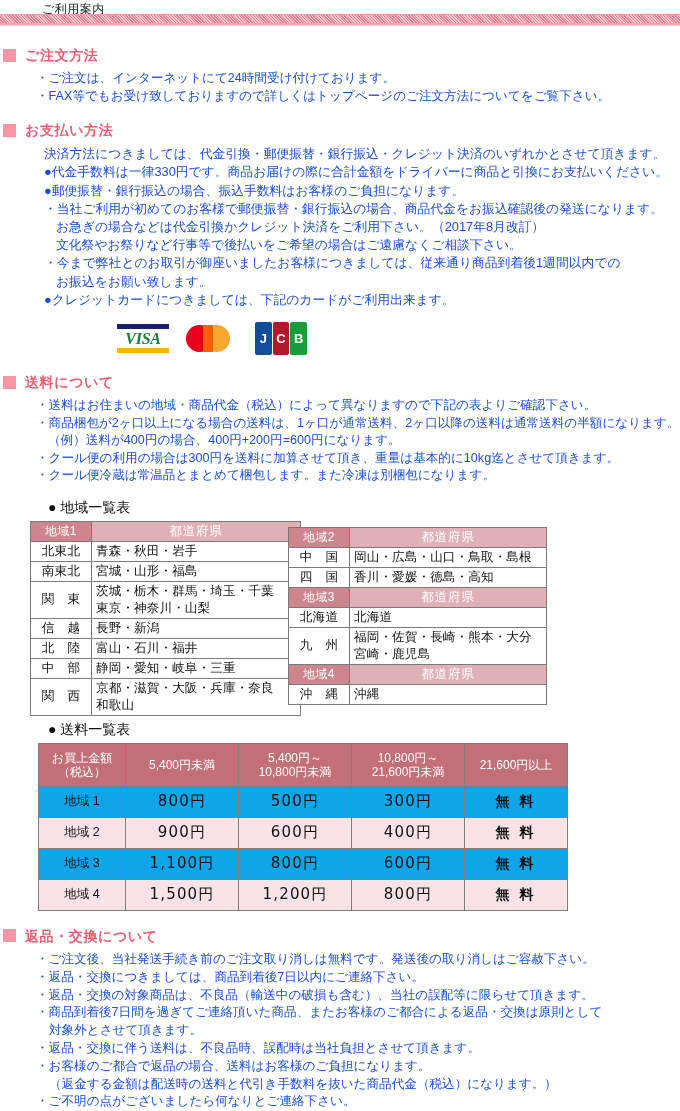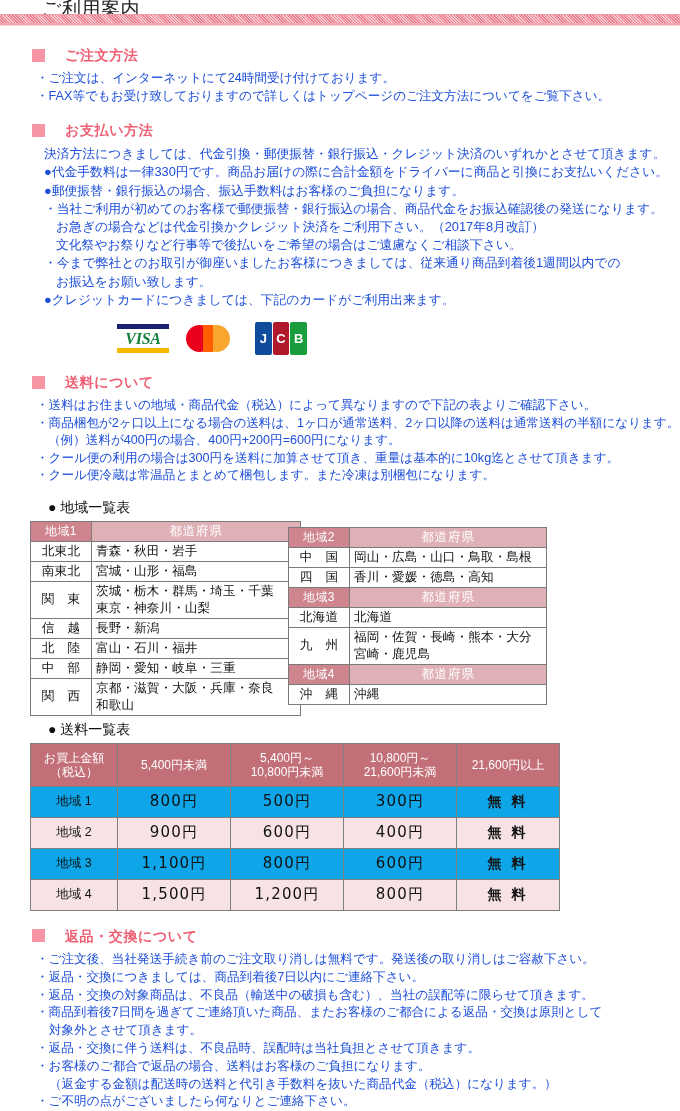--- a/index.html
+++ b/index.html
@@ -20,21 +20,21 @@
 
   
   .page-header {
     position: relative;
     height: 30px;
   }
   .page-header .title {
     position: absolute;
     left: 42px;
     top: 0px;
-    font-size: 19px;
+    font-size: 12px;
     color: #222222;
     letter-spacing: 0.5px;
     line-height: 18px;
   }
   .header-band {
     position: absolute;
     left: 0;
     top: 14px;
     width: 680px;
     height: 9px;
@@ -62,22 +62,22 @@
     background: #f8d2d7;
   }
 
   
   .section {
     position: relative;
   }
   .sec-head {
     display: flex;
     align-items: center;
-    gap: 20px;
-    padding-left: 32px;
+    gap: 9px;
+    padding-left: 3px;
     margin-top: 17px;
     margin-bottom: 7px;
   }
   .sec-marker {
     width: 13px;
     height: 13px;
     flex: 0 0 13px;
     background:
       repeating-conic-gradient(#f06b7d 0% 25%, #fbbfc8 0% 50%)
       50% / 2px 2px;
@@ -235,21 +235,21 @@
     text-align: center !important;
     white-space: nowrap;
     letter-spacing: .2px;
   }
   .rvals { white-space: nowrap; letter-spacing: .1px; }
 
   #region-left { position: absolute; left: 30px; top: 0; }
   #region-right { position: absolute; left: 288px; top: 6px; }
 
   
-  .fee-wrap { padding-left: 30px; }
+  .fee-wrap { padding-left: 38px; }
   table.fee {
     border-collapse: collapse;
     font-size: 13px;
     color: #111111;
   }
   table.fee th, table.fee td {
     border: 1px solid #7f7f7f;
     text-align: center;
     vertical-align: middle;
     font-weight: normal;

